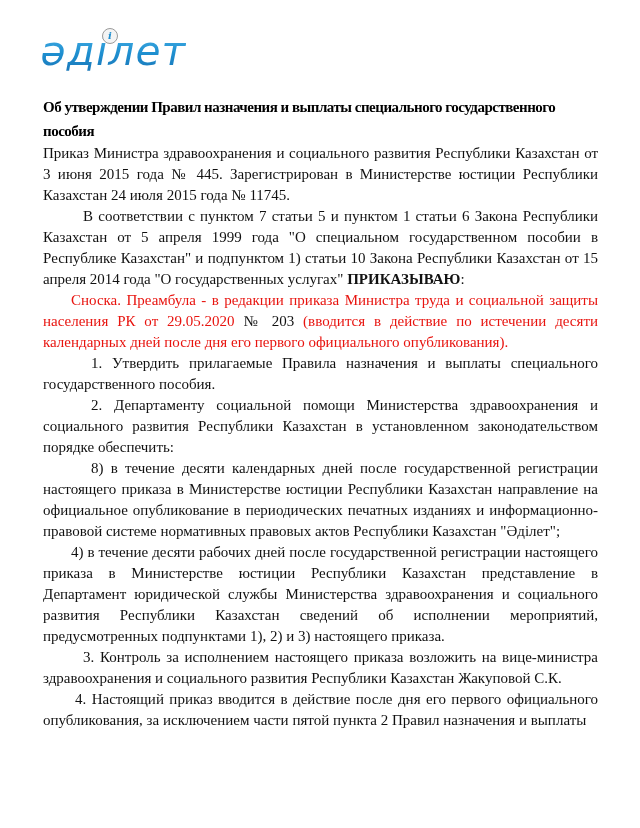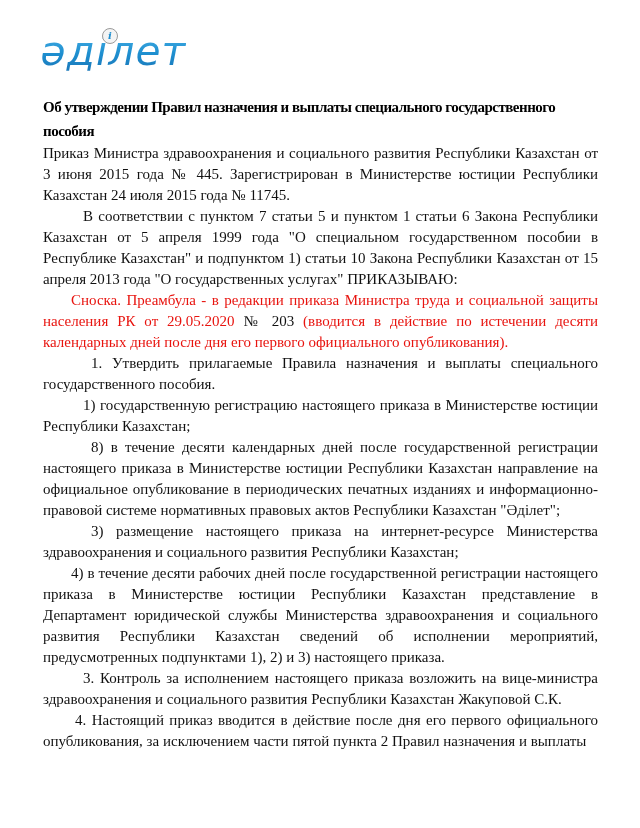--- a/index.html
+++ b/index.html
@@ -77,42 +77,41 @@
   .body p {
     margin: 0;
     text-align: justify;
   }
   .ind1 { text-indent: 32px; }
   .ind2 { text-indent: 40px; }
   .ind3 { text-indent: 48px; }
   .ind4 { text-indent: 28px; }
   .red { color: #e8140f; }
   .black { color: #111; }
-  .bold { font-weight: normal; margin-top: 28px; }
+  .bold { font-weight: bold; margin-top: 28px; }
   .note {
     text-align: left;
   }
 </style>
 </head>
 <body>
 
 <div class="logo">
   <span class="logo-text">әділет</span>
   <span class="logo-badge">i</span>
 </div>
 
 <div class="title">Об утверждении Правил назначения и выплаты специального государственного пособия</div>
 
 <div class="body">
   <p>Приказ Министра здравоохранения и социального развития Республики Казахстан от 3 июня 2015 года № 445. Зарегистрирован в Министерстве юстиции Республики Казахстан 24 июля 2015 года № 11745.</p>
 
-  <p class="ind2"><span>В соответствии с пунктом 7 статьи 5 и пунктом 1 статьи 6 Закона Республики Казахстан от 5 апреля 1999 года "О специальном государственном пособии в Республике Казахстан" и подпунктом 1) статьи 10 Закона Республики Казахстан от 15 апреля 2013 года "О государственных услугах" </span><span class="bold">ПРИКАЗЫВАЮ</span><span>:</span></p>
+  <p class="ind2"><span>В соответствии с пунктом 7 статьи 5 и пунктом 1 статьи 6 Закона Республики Казахстан от 5 апреля 1999 года "О специальном государственном пособии в Республике Казахстан" и подпунктом 1) статьи 10 Закона Республики Казахстан от 15 апреля 2014 года "О государственных услугах" </span><span class="bold">ПРИКАЗЫВАЮ</span><span>:</span></p>
 
   <p class="ind4 red note"><span>Сноска. Преамбула - в редакции приказа Министра труда и социальной защиты населения РК от 29.05.2020 </span><span class="black">№ 203</span><span> (вводится в действие по истечении десяти календарных дней после дня его первого официального опубликования).</span></p>
 
   <p class="ind3">1. Утвердить прилагаемые Правила назначения и выплаты специального государственного пособия.</p>
-  <p class="ind2">1) государственную регистрацию настоящего приказа в Министерстве юстиции Республики Казахстан;</p>
+  <p class="ind3">2. Департаменту социальной помощи Министерства здравоохранения и социального развития Республики Казахстан в установленном законодательством порядке обеспечить:</p>
   <p class="ind3">8) в течение десяти календарных дней после государственной регистрации настоящего приказа в Министерстве юстиции Республики Казахстан направление на официальное опубликование в периодических печатных изданиях и информационно-правовой системе нормативных правовых актов Республики Казахстан "Әділет";</p>
-  <p class="ind3">3) размещение настоящего приказа на интернет-ресурсе Министерства здравоохранения и социального развития Республики Казахстан;</p>
   <p class="ind4">4) в течение десяти рабочих дней после государственной регистрации настоящего приказа в Министерстве юстиции Республики Казахстан представление в Департамент юридической службы Министерства здравоохранения и социального развития Республики Казахстан сведений об исполнении мероприятий, предусмотренных подпунктами 1), 2) и 3) настоящего приказа.</p>
   <p class="ind2">3. Контроль за исполнением настоящего приказа возложить на вице-министра здравоохранения и социального развития Республики Казахстан Жакуповой С.К.</p>
   <p class="ind1">4. Настоящий приказ вводится в действие после дня его первого официального опубликования, за исключением части пятой пункта 2 Правил назначения и выплаты</p>
 </div>
 
 </body></html>

